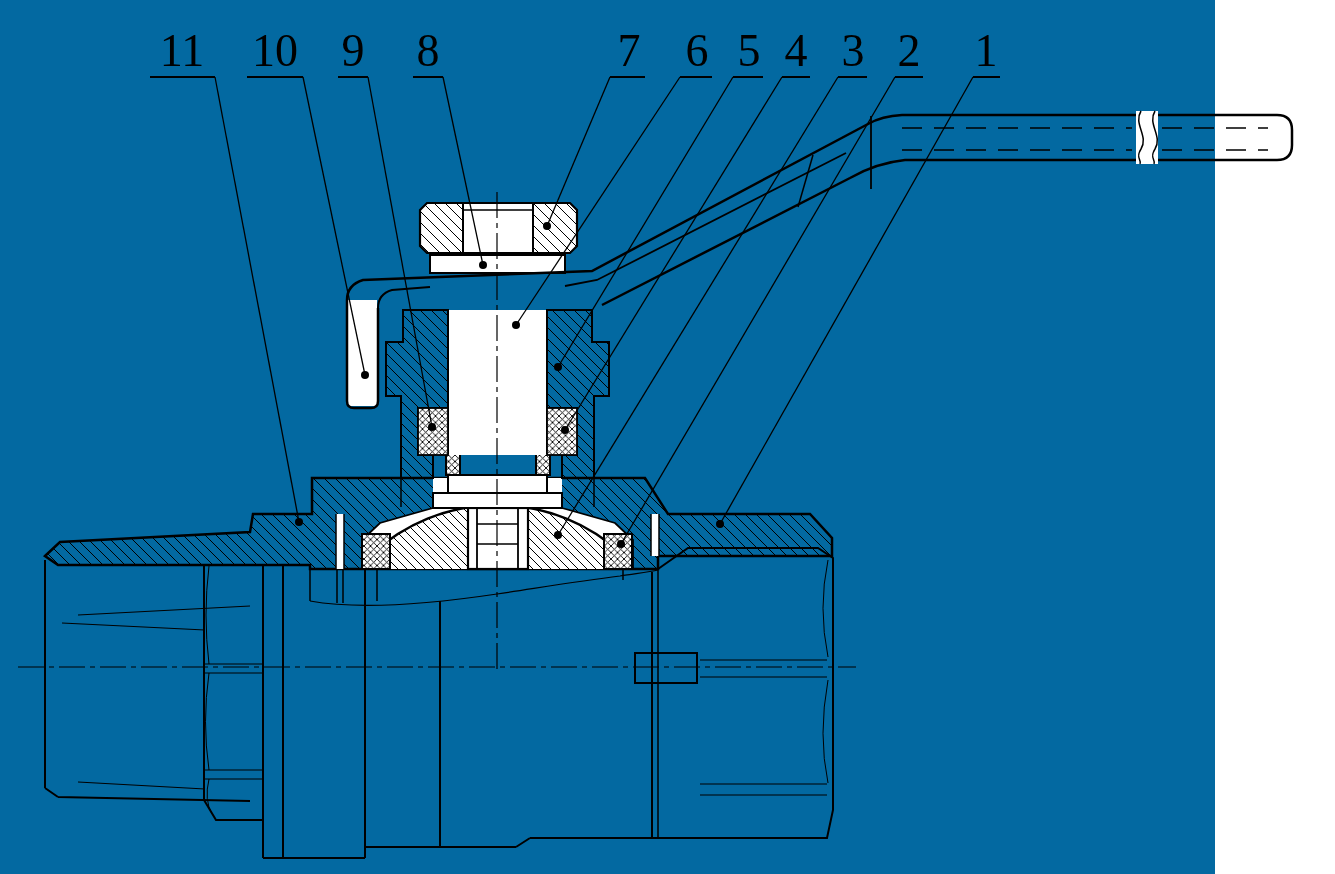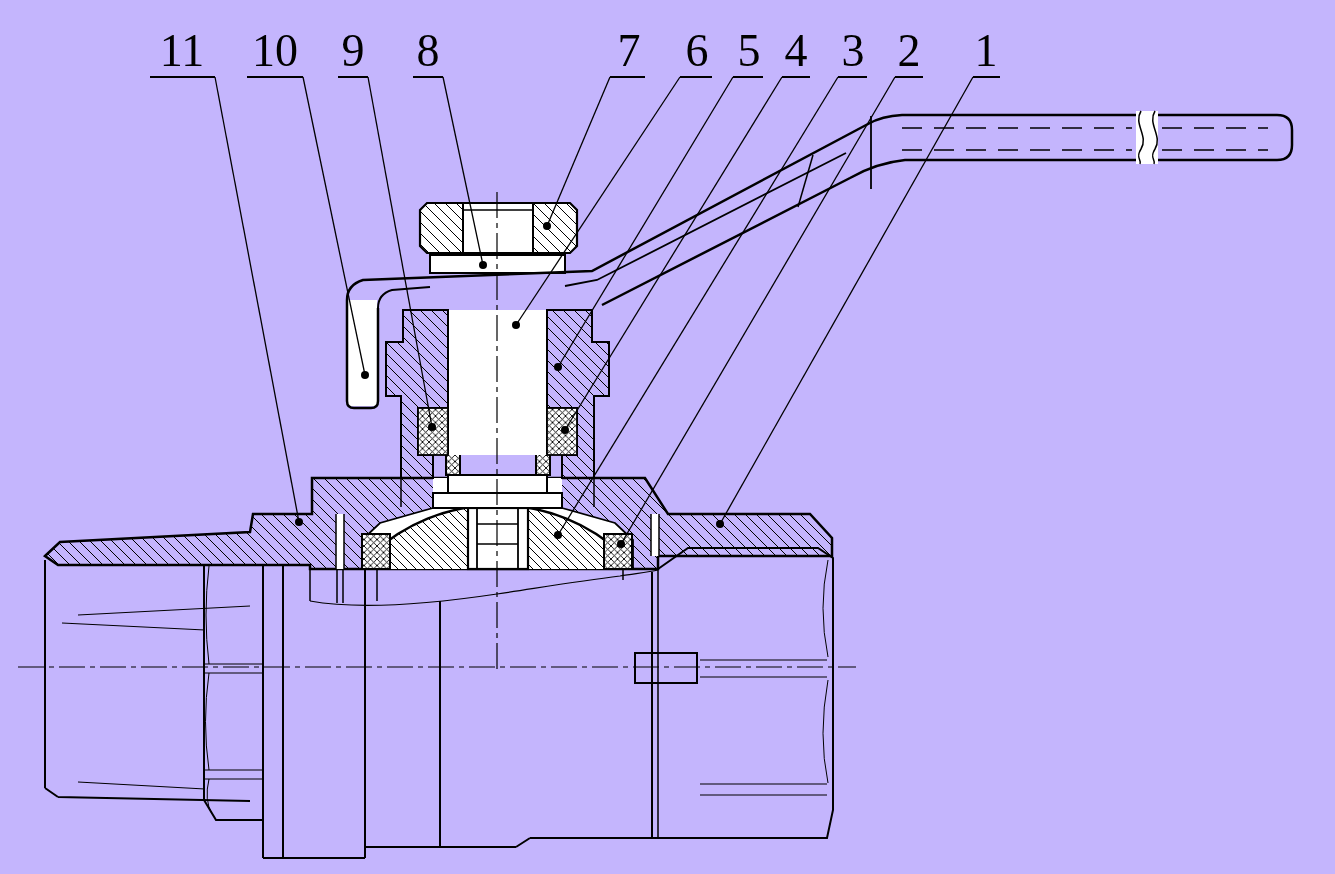--- a/index.html
+++ b/index.html
@@ -1,16 +1,16 @@
 <!DOCTYPE html>
 <html><head>
 <meta charset="utf-8">
 <style>
   html,body{margin:0;padding:0;background:#fff;}
-  .stage{width:1335px;height:874px;position:relative;background:#c4b5fd;}
+  .stage{width:1215px;height:874px;position:relative;background:#0369a1;}
   svg{display:block;}
   .lbl{font-family:"Liberation Serif", serif;font-size:46px;fill:#000;}
 </style>
 </head>
 <body>
 
 <div class="stage">
 <svg viewBox="0 0 1335 874" width="1335" height="874">
   <defs>
     <pattern id="h11" width="11" height="11" patternUnits="userSpaceOnUse">

